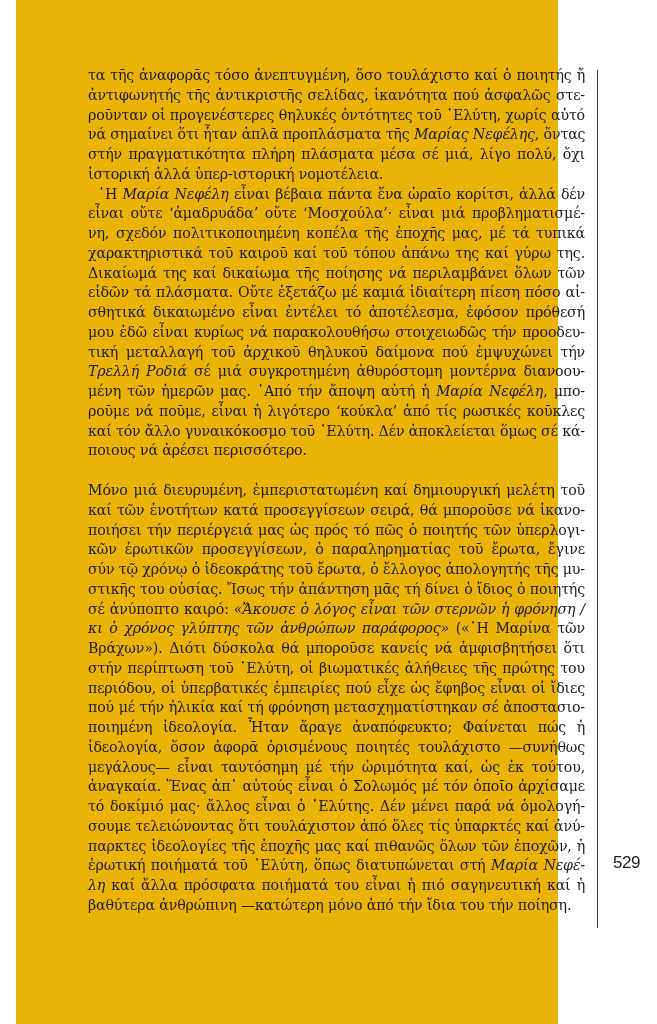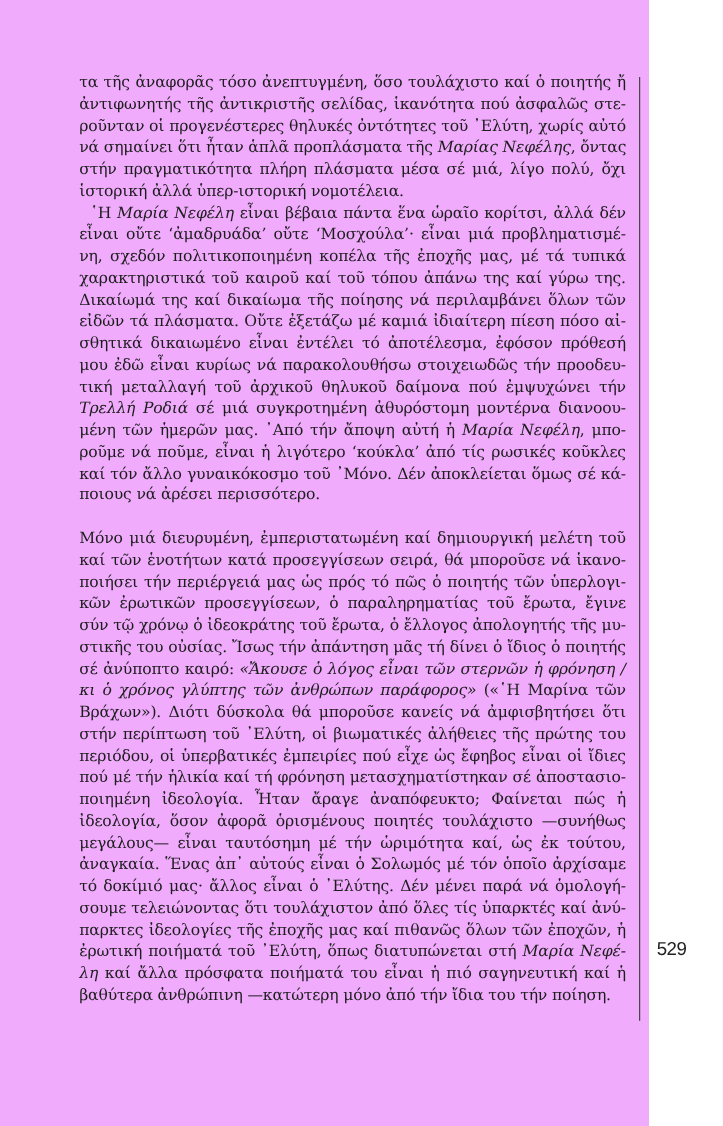--- a/index.html
+++ b/index.html
@@ -10,23 +10,23 @@
     body {
       width: 657px;
       height: 1024px;
       position: relative;
       overflow: hidden;
       font-family: "DejaVu Serif", "Liberation Serif", serif;
       color: #1d1d1d;
     }
     .page {
       position: absolute;
-      left: 0; top: 0;
-      width: 590px; height: 1024px;
-      background: #f0abfc;
+      left: 16px; top: 0;
+      width: 542px; height: 1024px;
+      background: #eab308;
     }
     .column {
       position: absolute;
       left: 72px;
       top: 66px;
       width: 497px;
     }
     .line {
       display: block;
       height: 19.75px;
@@ -85,21 +85,21 @@
         <span class="line"><span>νη, σχεδόν πολιτικοποιημένη κοπέλα τῆς ἐποχῆς μας, μέ τά τυπικά</span></span>
         <span class="line"><span>χαρακτηριστικά τοῦ καιροῦ καί τοῦ τόπου ἀπάνω της καί γύρω της.</span></span>
         <span class="line"><span>Δικαίωμά της καί δικαίωμα τῆς ποίησης νά περιλαμβάνει ὅλων τῶν</span></span>
         <span class="line"><span>εἰδῶν τά πλάσματα. Οὔτε ἐξετάζω μέ καμιά ἰδιαίτερη πίεση πόσο αἰ-</span></span>
         <span class="line"><span>σθητικά δικαιωμένο εἶναι ἐντέλει τό ἀποτέλεσμα, ἐφόσον πρόθεσή</span></span>
         <span class="line"><span>μου ἐδῶ εἶναι κυρίως νά παρακολουθήσω στοιχειωδῶς τήν προοδευ-</span></span>
         <span class="line"><span>τική μεταλλαγή τοῦ ἀρχικοῦ θηλυκοῦ δαίμονα πού ἐμψυχώνει τήν</span></span>
         <span class="line"><span class="it">Τρελλή Ροδιά</span><span> σέ μιά συγκροτημένη ἀθυρόστομη μοντέρνα διανοου-</span></span>
         <span class="line"><span>μένη τῶν ἡμερῶν μας. ᾿Από τήν ἄποψη αὐτή ἡ </span><span class="it">Μαρία Νεφέλη</span><span>, μπο-</span></span>
         <span class="line"><span>ροῦμε νά ποῦμε, εἶναι ἡ λιγότερο ‘κούκλα’ ἀπό τίς ρωσικές κοῦκλες</span></span>
-        <span class="line"><span>καί τόν ἄλλο γυναικόκοσμο τοῦ ᾿Μόνο. Δέν ἀποκλείεται ὅμως σέ κά-</span></span>
+        <span class="line"><span>καί τόν ἄλλο γυναικόκοσμο τοῦ ᾿Ελύτη. Δέν ἀποκλείεται ὅμως σέ κά-</span></span>
         <span class="line last"><span>ποιους νά ἀρέσει περισσότερο.</span></span>
       </div>
     <div class="para-gap"></div>
     <div class="paragraph">
         <span class="line"><span>Μόνο μιά διευρυμένη, ἐμπεριστατωμένη καί δημιουργική μελέτη τοῦ</span></span>
         <span class="line"><span>καί τῶν ἑνοτήτων κατά προσεγγίσεων σειρά, θά μποροῦσε νά ἱκανο-</span></span>
         <span class="line"><span>ποιήσει τήν περιέργειά μας ὡς πρός τό πῶς ὁ ποιητής τῶν ὑπερλογι-</span></span>
         <span class="line"><span>κῶν ἐρωτικῶν προσεγγίσεων, ὁ παραληρηματίας τοῦ ἔρωτα, ἔγινε</span></span>
         <span class="line"><span>σύν τῷ χρόνῳ ὁ ἰδεοκράτης τοῦ ἔρωτα, ὁ ἔλλογος ἀπολογητής τῆς μυ-</span></span>
         <span class="line"><span>στικῆς του οὐσίας. Ἴσως τήν ἀπάντηση μᾶς τή δίνει ὁ ἴδιος ὁ ποιητής</span></span>

